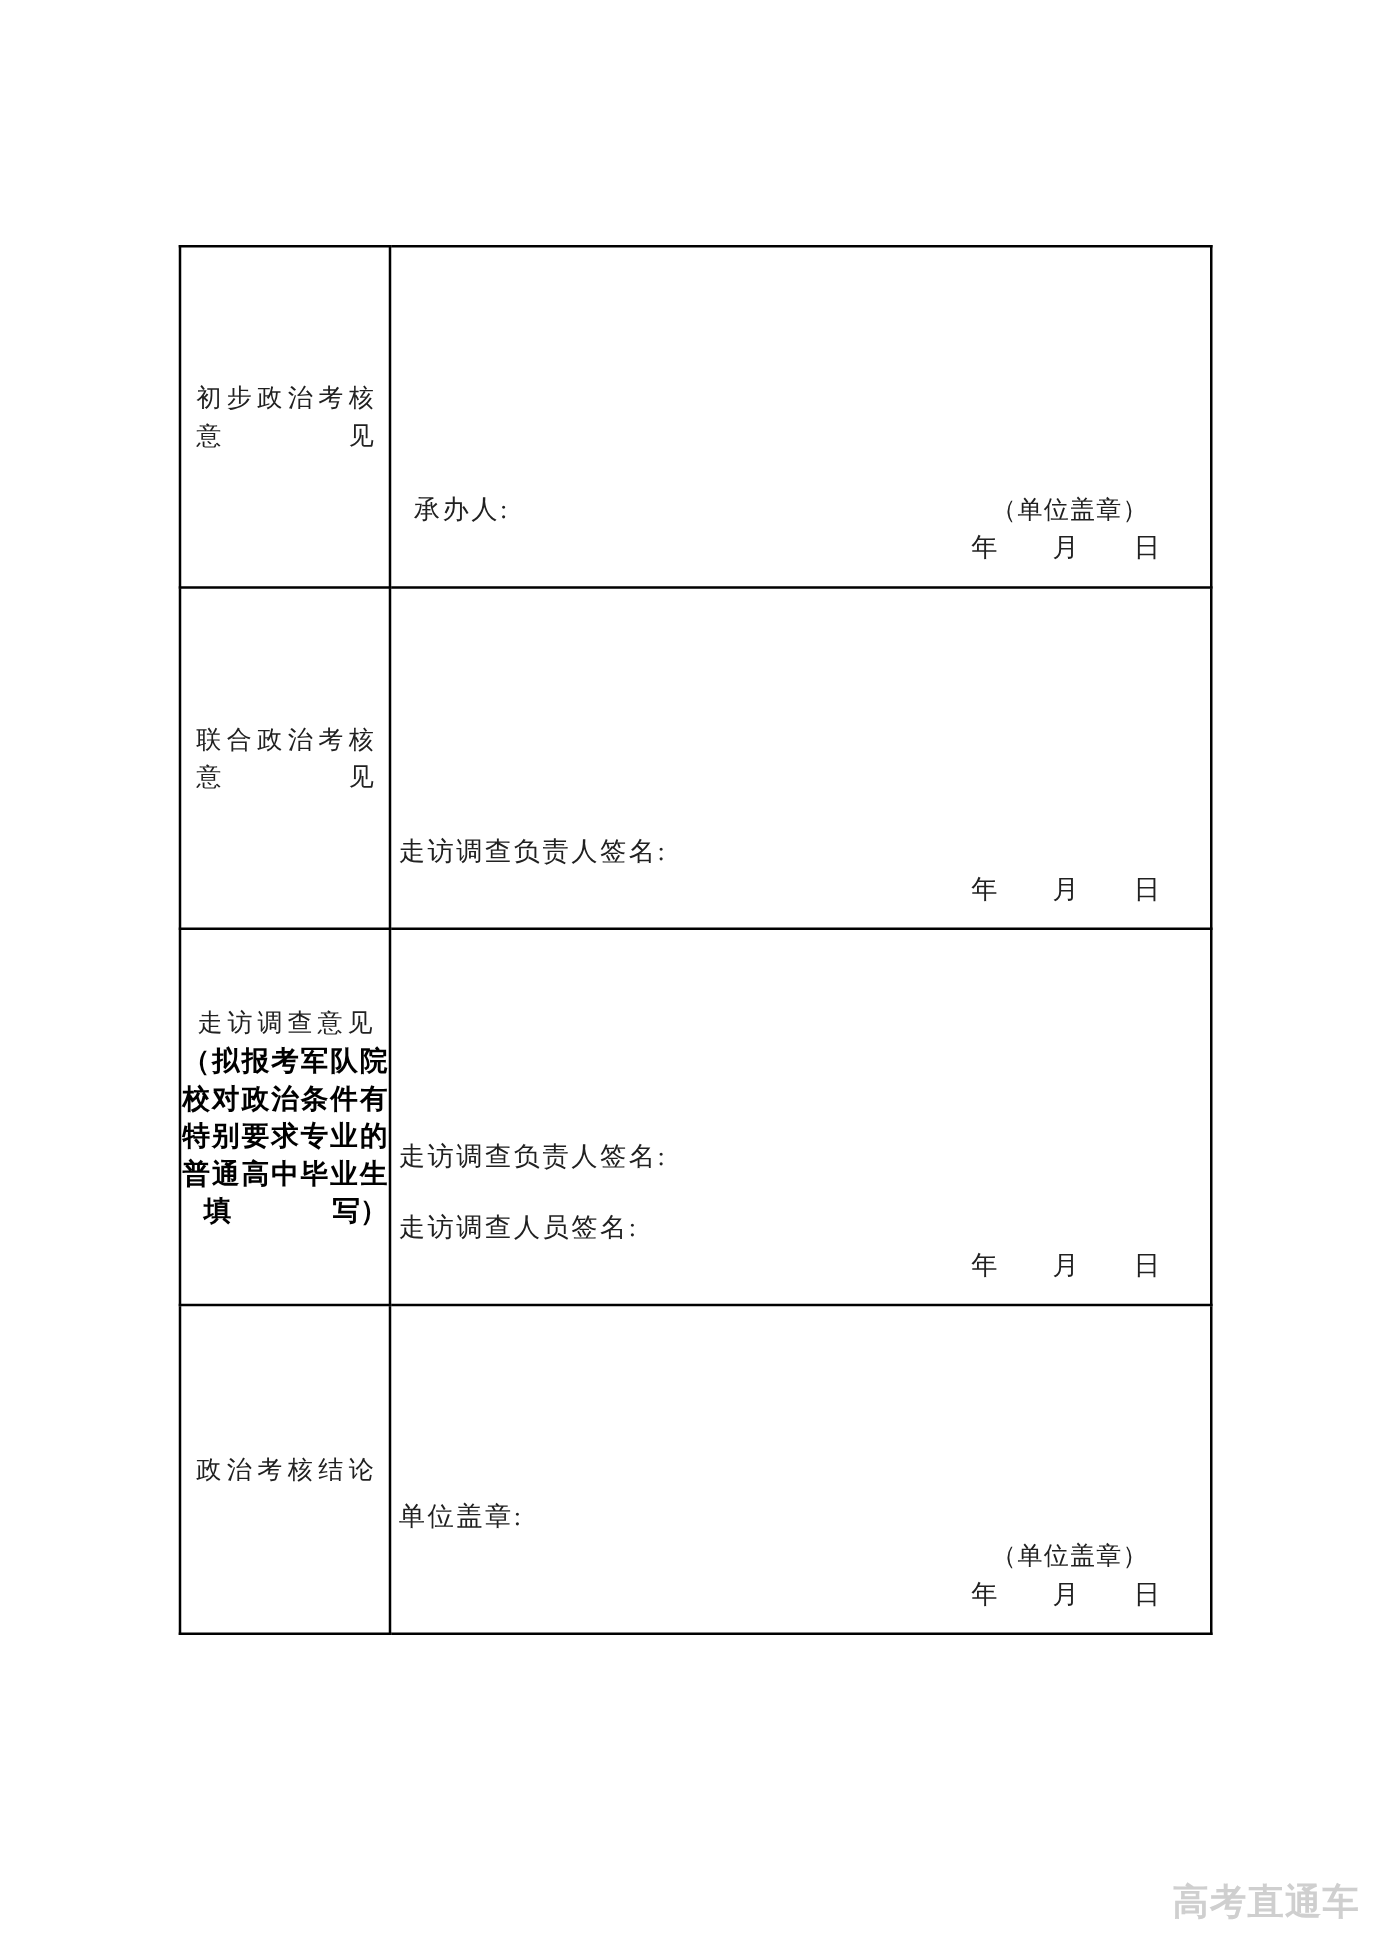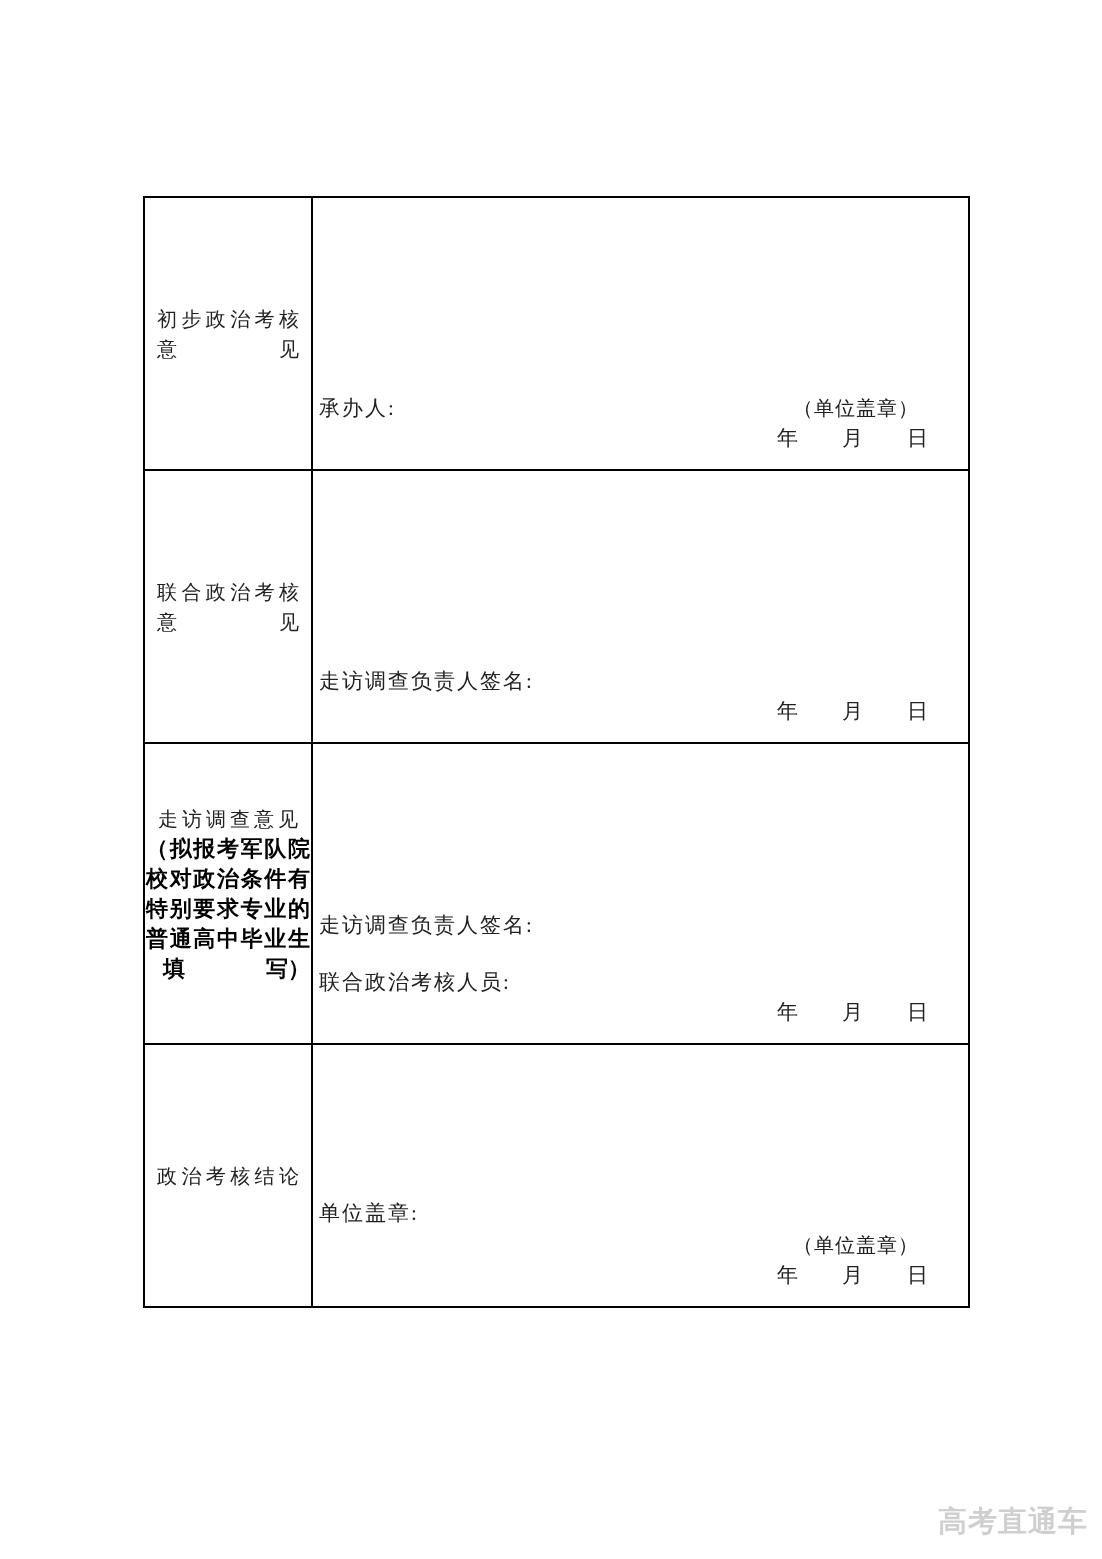--- a/index.html
+++ b/index.html
@@ -39,21 +39,21 @@
   .bold-block {
     font-family:"Liberation Sans","DejaVu Sans",sans-serif;
     font-weight:700;
     font-size:22px; line-height:30px;
     color:#000;
   }
   .bold-last { padding-left:17px; }
 
   .content-inner { padding:0 0 16px 6px; }
   .content-line { font-size:21px; letter-spacing:2px; line-height:30px; }
-  .row-split { display:flex; justify-content:space-between; align-items:baseline; }
+  .row-split { display:flex; justify-content:space-between; align-items:baseline;margin-left:12px; }
   .seal-line { text-align:right; padding-right:49px; font-size:20px; letter-spacing:1px; line-height:30px; }
   .seal-inline { font-size:20px; letter-spacing:1px; padding-right:49px; }
   .date-line { display:flex; justify-content:flex-end; gap:44px; padding-right:40px; font-size:21px; line-height:30px; }
   .mt27 { margin-top:27px; }
   .mt2 { margin-top:2px; }
 
   .watermark {
     position:absolute; top:1502px; right:14px;
     font-family:"Liberation Sans","DejaVu Sans",sans-serif;
     font-weight:700; font-size:29px; letter-spacing:1px;
@@ -183,21 +183,21 @@
           <div class="spread bold-last">
             <span>填</span>
             <span>写）</span>
           </div>
         </div>
       </div>
     </td>
     <td class="content-cell">
       <div class="content-inner">
         <div class="content-line">走访调查负责人签名:</div>
-        <div class="content-line mt27">联合政治考核人员:</div>
+        <div class="content-line mt27">走访调查人员签名:</div>
         <div class="date-line">
           <span>年</span>
           <span>月</span>
           <span>日</span>
         </div>
       </div>
     </td>
   </tr>
 
   <tr class="r4">

